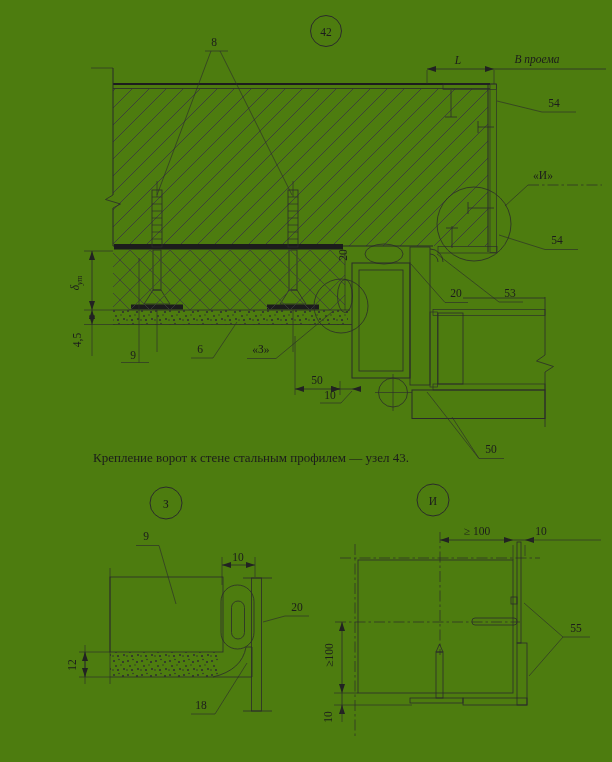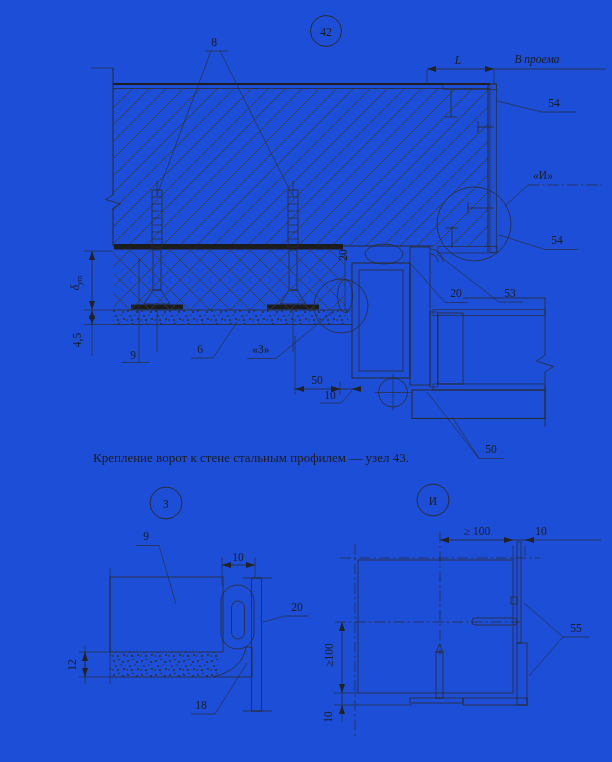--- a/index.html
+++ b/index.html
@@ -1,17 +1,17 @@
 <!DOCTYPE html>
 <html><head>
 <meta charset="utf-8">
 <style>
   html,body{margin:0;padding:0;}
   body{background:#e8e8e4;font-family:"Liberation Serif",serif;}
-  .page{position:relative;width:612px;height:762px;background:#1d4ed8;margin:0 auto;overflow:hidden;}
+  .page{position:relative;width:612px;height:762px;background:#4d7c0f;margin:0 auto;overflow:hidden;}
   svg{position:absolute;left:0;top:0;}
   .s{stroke:#2b2b2b;stroke-width:1;fill:none;}
   .s8{stroke:#2b2b2b;stroke-width:0.8;fill:none;}
   .t{stroke:#2b2b2b;stroke-width:0.65;fill:none;}
   .thick{stroke:#1d1d1d;stroke-width:2.2;fill:none;}
   .dd{stroke:#2b2b2b;stroke-width:0.7;stroke-dasharray:11 3 2.5 3;fill:none;}
   .dim{stroke:#2b2b2b;stroke-width:0.8;fill:none;marker-start:url(#arr);marker-end:url(#arr);}
   .dimE{stroke:#2b2b2b;stroke-width:0.8;fill:none;marker-end:url(#arr);}
   .lbl{font-family:"Liberation Serif",serif;font-size:11.5px;fill:#1c1c1c;text-anchor:middle;}
   .it{font-style:italic;}

